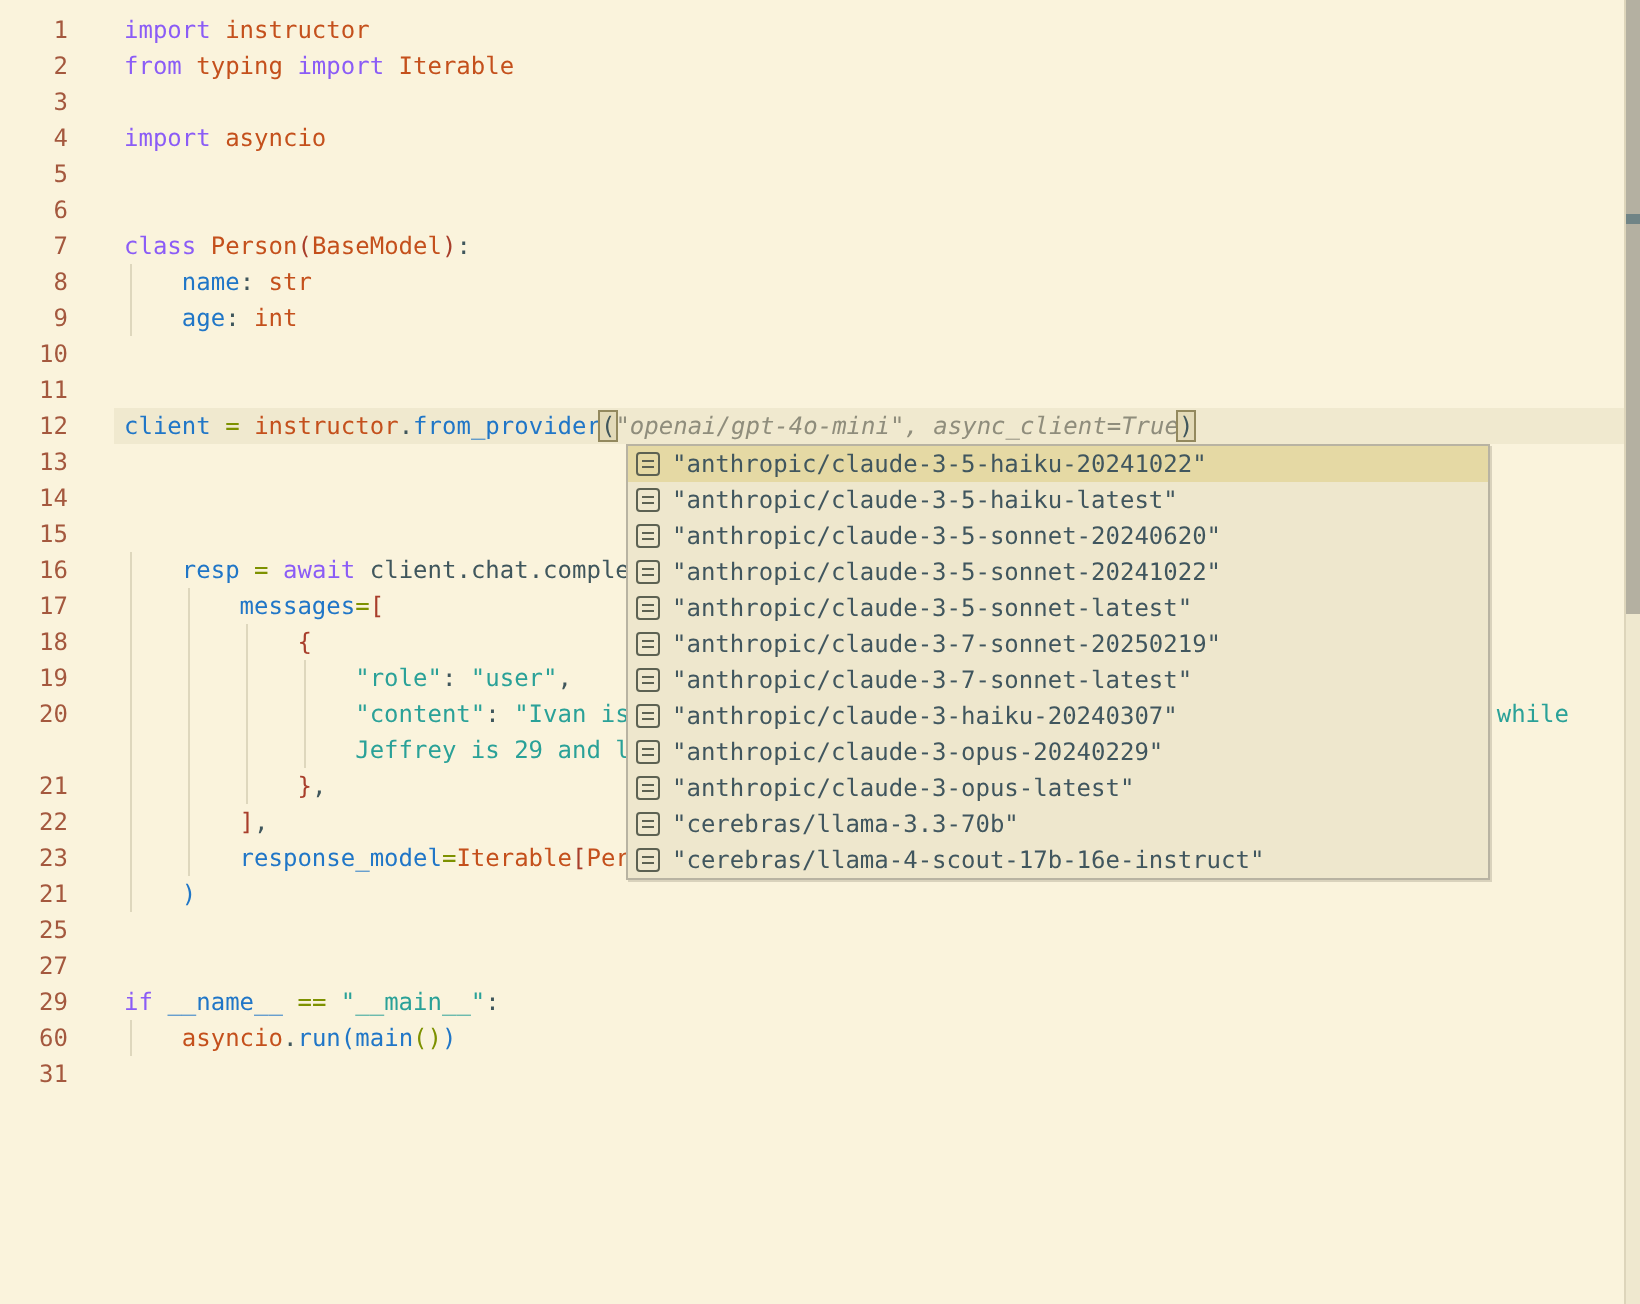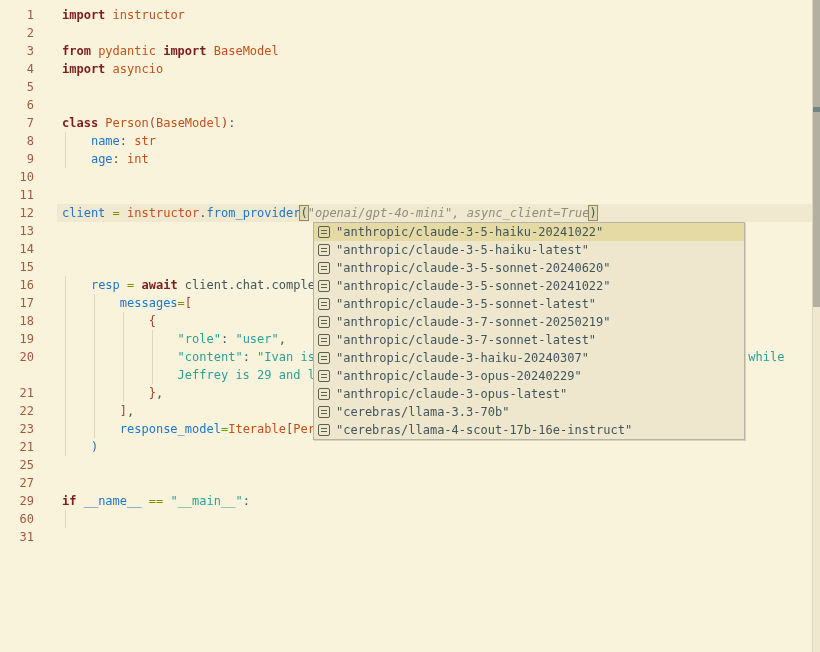--- a/index.html
+++ b/index.html
@@ -9,21 +9,21 @@
     font-family:"DejaVu Sans Mono",monospace;
     font-size:12px;line-height:18px;color:#3f565c;
   }
   .rows{position:absolute;top:6px;left:0;width:812px}
   .row{position:relative;height:18px;white-space:pre}
   .row.cur{background:linear-gradient(to right,rgba(0,0,0,0) 57px,#f0e9cf 57px)}
   .lnum{position:absolute;left:0;top:0;width:34px;text-align:right;color:#a4583e}
   .codetext{position:absolute;left:62px;top:0}
   .guide{position:absolute;top:0;height:18px;width:1px;background:#ded7bd}
 
-  .tk-kw{color:#7f1d1d;font-weight:bold}
+  .tk-kw{color:#8b5cf6;font-weight:normal}
   .tk-gn{color:#7d9100}
   .tk-or{color:#c4501c}
   .tk-bl{color:#2076c7}
   .tk-tl{color:#2aa198}
   .tk-rd{color:#a83e2b}
   .tk-fg{color:#3f565c}
   .tk-gh{color:#8f8d7c;font-style:italic}
   .tk-mb{background:#e3dab8;outline:1px solid #93895e;color:#3f565c}
   .tk-hid{color:transparent}
 
@@ -44,22 +44,22 @@
   .scrollbar{position:absolute;right:0;top:0;width:8px;height:652px;
     background:#efe8cf;border-left:1px solid #ddd5bb;box-sizing:border-box;z-index:6}
   .thumb{position:absolute;top:0;left:0;width:8px;height:307px;background:#b4b0a1}
   .marker{position:absolute;top:107px;left:0;width:8px;height:5px;background:#708486}
 </style>
 </head>
 <body>
 
 <div class="rows">
     <div class="row"><span class="lnum">1</span><span class="codetext"><span class="tk-kw">import </span><span class="tk-or">instructor</span></span></div>
-    <div class="row"><span class="lnum">2</span></div>
-    <div class="row"><span class="lnum">3</span><span class="codetext"><span class="tk-kw">from </span><span class="tk-or">pydantic </span><span class="tk-kw">import </span><span class="tk-or">BaseModel</span></span></div>
+    <div class="row"><span class="lnum">2</span><span class="codetext"><span class="tk-kw">from </span><span class="tk-or">typing </span><span class="tk-kw">import </span><span class="tk-or">Iterable</span></span></div>
+    <div class="row"><span class="lnum">3</span></div>
     <div class="row"><span class="lnum">4</span><span class="codetext"><span class="tk-kw">import </span><span class="tk-or">asyncio</span></span></div>
     <div class="row"><span class="lnum">5</span><span class="codetext"></span></div>
     <div class="row"><span class="lnum">6</span><span class="codetext"></span></div>
     <div class="row"><span class="lnum">7</span><span class="codetext"><span class="tk-kw">class </span><span class="tk-or">Person</span><span class="tk-rd">(</span><span class="tk-or">BaseModel</span><span class="tk-rd">)</span><span class="tk-fg">:</span></span></div>
     <div class="row"><span class="guide" style="left: 65px;"></span><span class="lnum">8</span><span class="codetext"><span class="tk-fg">    </span><span class="tk-bl">name</span><span class="tk-fg">: </span><span class="tk-or">str</span></span></div>
     <div class="row"><span class="guide" style="left: 65px;"></span><span class="lnum">9</span><span class="codetext"><span class="tk-fg">    </span><span class="tk-bl">age</span><span class="tk-fg">: </span><span class="tk-or">int</span></span></div>
     <div class="row"><span class="lnum">10</span><span class="codetext"></span></div>
     <div class="row"><span class="lnum">11</span><span class="codetext"></span></div>
     <div class="row cur"><span class="lnum">12</span><span class="codetext"><span class="tk-bl">client</span><span class="tk-fg"> </span><span class="tk-gn">=</span><span class="tk-fg"> </span><span class="tk-or">instructor</span><span class="tk-fg">.</span><span class="tk-bl">from_provider</span><span class="tk-mb">(</span><span class="tk-gh">"openai/gpt-4o-mini", async_client=True</span><span class="tk-mb">)</span></span></div>
     <div class="row"><span class="lnum">13</span><span class="codetext"></span></div>
@@ -71,21 +71,21 @@
     <div class="row"><span class="guide" style="left: 65px;"></span><span class="guide" style="left: 93.8984px;"></span><span class="guide" style="left: 122.797px;"></span><span class="guide" style="left: 151.695px;"></span><span class="lnum">19</span><span class="codetext"><span class="tk-fg">                </span><span class="tk-tl">"role"</span><span class="tk-fg">: </span><span class="tk-tl">"user"</span><span class="tk-fg">,</span></span></div>
     <div class="row"><span class="guide" style="left: 65px;"></span><span class="guide" style="left: 93.8984px;"></span><span class="guide" style="left: 122.797px;"></span><span class="guide" style="left: 151.695px;"></span><span class="lnum">20</span><span class="codetext"><span class="tk-fg">                </span><span class="tk-tl">"content"</span><span class="tk-fg">: </span><span class="tk-tl">"Ivan is</span><span class="tk-hid">                                                            </span><span class="tk-tl">while</span></span></div>
     <div class="row"><span class="guide" style="left: 65px;"></span><span class="guide" style="left: 93.8984px;"></span><span class="guide" style="left: 122.797px;"></span><span class="guide" style="left: 151.695px;"></span><span class="lnum"></span><span class="codetext"><span class="tk-fg">                </span><span class="tk-tl">Jeffrey is 29 and l</span></span></div>
     <div class="row"><span class="guide" style="left: 65px;"></span><span class="guide" style="left: 93.8984px;"></span><span class="guide" style="left: 122.797px;"></span><span class="lnum">21</span><span class="codetext"><span class="tk-fg">            </span><span class="tk-rd">}</span><span class="tk-fg">,</span></span></div>
     <div class="row"><span class="guide" style="left: 65px;"></span><span class="guide" style="left: 93.8984px;"></span><span class="lnum">22</span><span class="codetext"><span class="tk-fg">        </span><span class="tk-rd">]</span><span class="tk-fg">,</span></span></div>
     <div class="row"><span class="guide" style="left: 65px;"></span><span class="guide" style="left: 93.8984px;"></span><span class="lnum">23</span><span class="codetext"><span class="tk-fg">        </span><span class="tk-bl">response_model</span><span class="tk-gn">=</span><span class="tk-or">Iterable</span><span class="tk-rd">[</span><span class="tk-or">Per</span></span></div>
     <div class="row"><span class="guide" style="left: 65px;"></span><span class="lnum">21</span><span class="codetext"><span class="tk-fg">    </span><span class="tk-bl">)</span></span></div>
     <div class="row"><span class="lnum">25</span><span class="codetext"></span></div>
     <div class="row"><span class="lnum">27</span><span class="codetext"></span></div>
     <div class="row"><span class="lnum">29</span><span class="codetext"><span class="tk-kw">if </span><span class="tk-bl">__name__</span><span class="tk-fg"> </span><span class="tk-gn">==</span><span class="tk-fg"> </span><span class="tk-tl">"__main__"</span><span class="tk-fg">:</span></span></div>
-    <div class="row"><span class="guide" style="left: 65px;"></span><span class="lnum">60</span></div>
+    <div class="row"><span class="guide" style="left: 65px;"></span><span class="lnum">60</span><span class="codetext"><span class="tk-fg">    </span><span class="tk-or">asyncio</span><span class="tk-fg">.</span><span class="tk-bl">run</span><span class="tk-bl">(</span><span class="tk-bl">main</span><span class="tk-gn">(</span><span class="tk-gn">)</span><span class="tk-bl">)</span></span></div>
     <div class="row"><span class="lnum">31</span><span class="codetext"></span></div>
   </div>
 
 <div class="popup">
     <div class="citem sel"><span class="enum-icon"></span><span class="clabel">"anthropic/claude-3-5-haiku-20241022"</span></div>
     <div class="citem"><span class="enum-icon"></span><span class="clabel">"anthropic/claude-3-5-haiku-latest"</span></div>
     <div class="citem"><span class="enum-icon"></span><span class="clabel">"anthropic/claude-3-5-sonnet-20240620"</span></div>
     <div class="citem"><span class="enum-icon"></span><span class="clabel">"anthropic/claude-3-5-sonnet-20241022"</span></div>
     <div class="citem"><span class="enum-icon"></span><span class="clabel">"anthropic/claude-3-5-sonnet-latest"</span></div>
     <div class="citem"><span class="enum-icon"></span><span class="clabel">"anthropic/claude-3-7-sonnet-20250219"</span></div>

